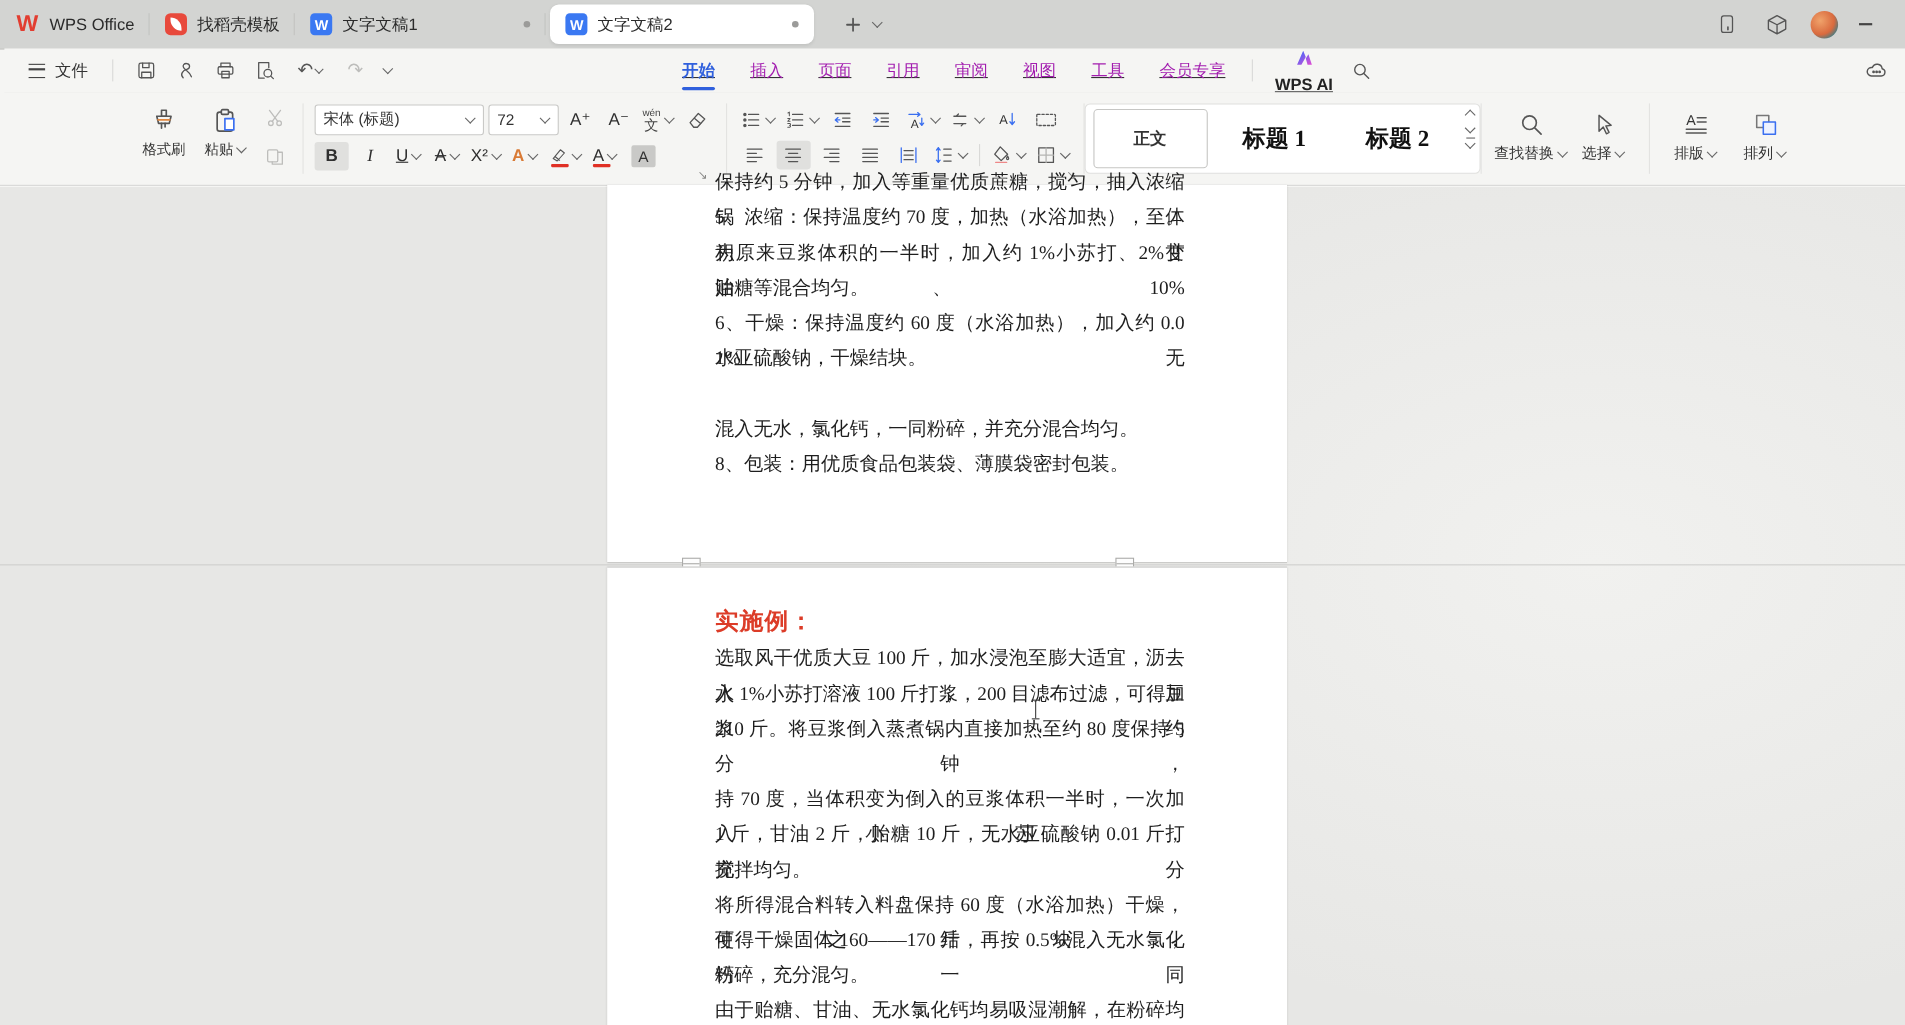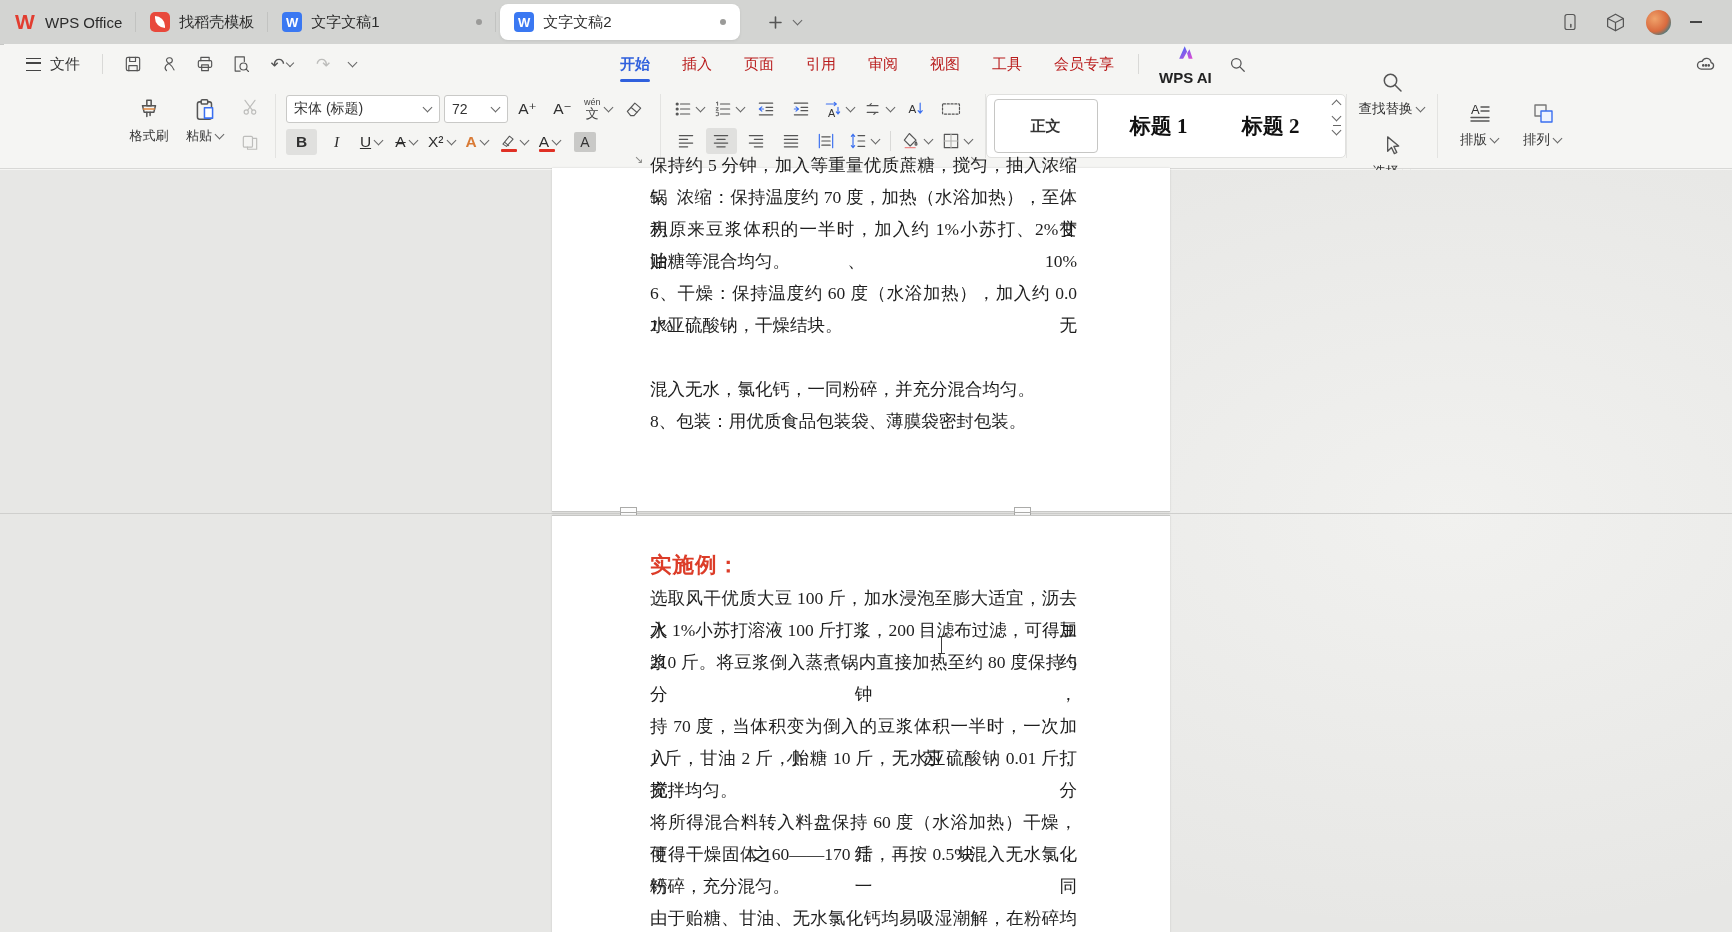--- a/index.html
+++ b/index.html
@@ -41,22 +41,22 @@
            border-bottom:1px solid #e4e4e2;display:flex;align-items:center;font-size:15px;}
   .mleft{display:flex;align-items:center;padding-left:16px;gap:8px;}
   .hamb{width:15px;height:11px;border-top:1.6px solid #444;border-bottom:1.6px solid #444;
         position:relative;margin-right:2px;}
   .hamb:after{content:"";position:absolute;left:0;top:3.6px;width:15px;height:1.6px;background:#444;}
   .filebtn{display:flex;align-items:center;gap:7px;padding:4px 6px;}
   .vsep{width:1px;height:20px;background:#d9d9d7;margin:0 8px;}
   .qbtn{width:28px;height:28px;display:flex;align-items:center;justify-content:center;border-radius:4px;}
   .arrglyph{font-size:17px;color:#555;line-height:1;font-family:"DejaVu Sans",sans-serif;}
   .arrglyph.dis{color:#bdbdbb;}
-  .rtabs{position:absolute;left:600px;top:0;height:40px;display:flex;align-items:center;}
-  .rtab{padding:0 16px;height:40px;display:flex;align-items:center;color:#b91c1c;position:relative;}
+  .rtabs{position:absolute;left:600px;top:0;height:40px;display:flex;align-items:center;text-decoration:underline;}
+  .rtab{padding:0 16px;height:40px;display:flex;align-items:center;color:#a21caf;position:relative;}
   .rtab.active{color:#3060dd;font-weight:700;}
   .rtab.active:after{content:"";position:absolute;left:50%;transform:translateX(-50%);bottom:2px;
                      width:30px;height:3px;border-radius:2px;background:#3060dd;}
   .ai-wrap{display:flex;align-items:center;gap:7px;padding:0 12px;font-weight:600;color:#222;flex-direction:column;}
   .mb-right{position:absolute;right:16px;top:6px;}
 
   
   .ribbon{position:absolute;left:0;top:84px;width:1732px;height:85px;background:#f5f5f3;
           border-bottom:1px solid #d8d8d6;display:flex;align-items:stretch;padding-left:122px;box-sizing:border-box;}
   .rgroup{display:flex;flex-direction:column;justify-content:center;gap:6px;padding:6px 10px 8px;}
@@ -479,21 +479,21 @@
         <span class="cv up"></span>
         <span class="cv"></span>
         <span class="morebar">
             <i></i>
             <span class="cv" style="margin:0;"></span>
           </span>
       </div>
     </div>
     <div class="rgsep"></div>
 
-    <div class="rgroup" style="flex-direction:column;gap:16px;">
+    <div class="rgroup" style="flex-direction:row;gap:0;">
       <div class="tallbtn">
         <svg class="ic" width="24" height="24" viewBox="0 0 24 24">
           <circle cx="10.5" cy="10.5" r="6.2" stroke-width="1.5"></circle>
             <path d="M15.2 15.2 L21 21" stroke-width="1.5"></path>
           </svg>
         <span class="lbl">
           <span>查找替换</span>
           <span class="cv"></span>
           </span>
       </div>

